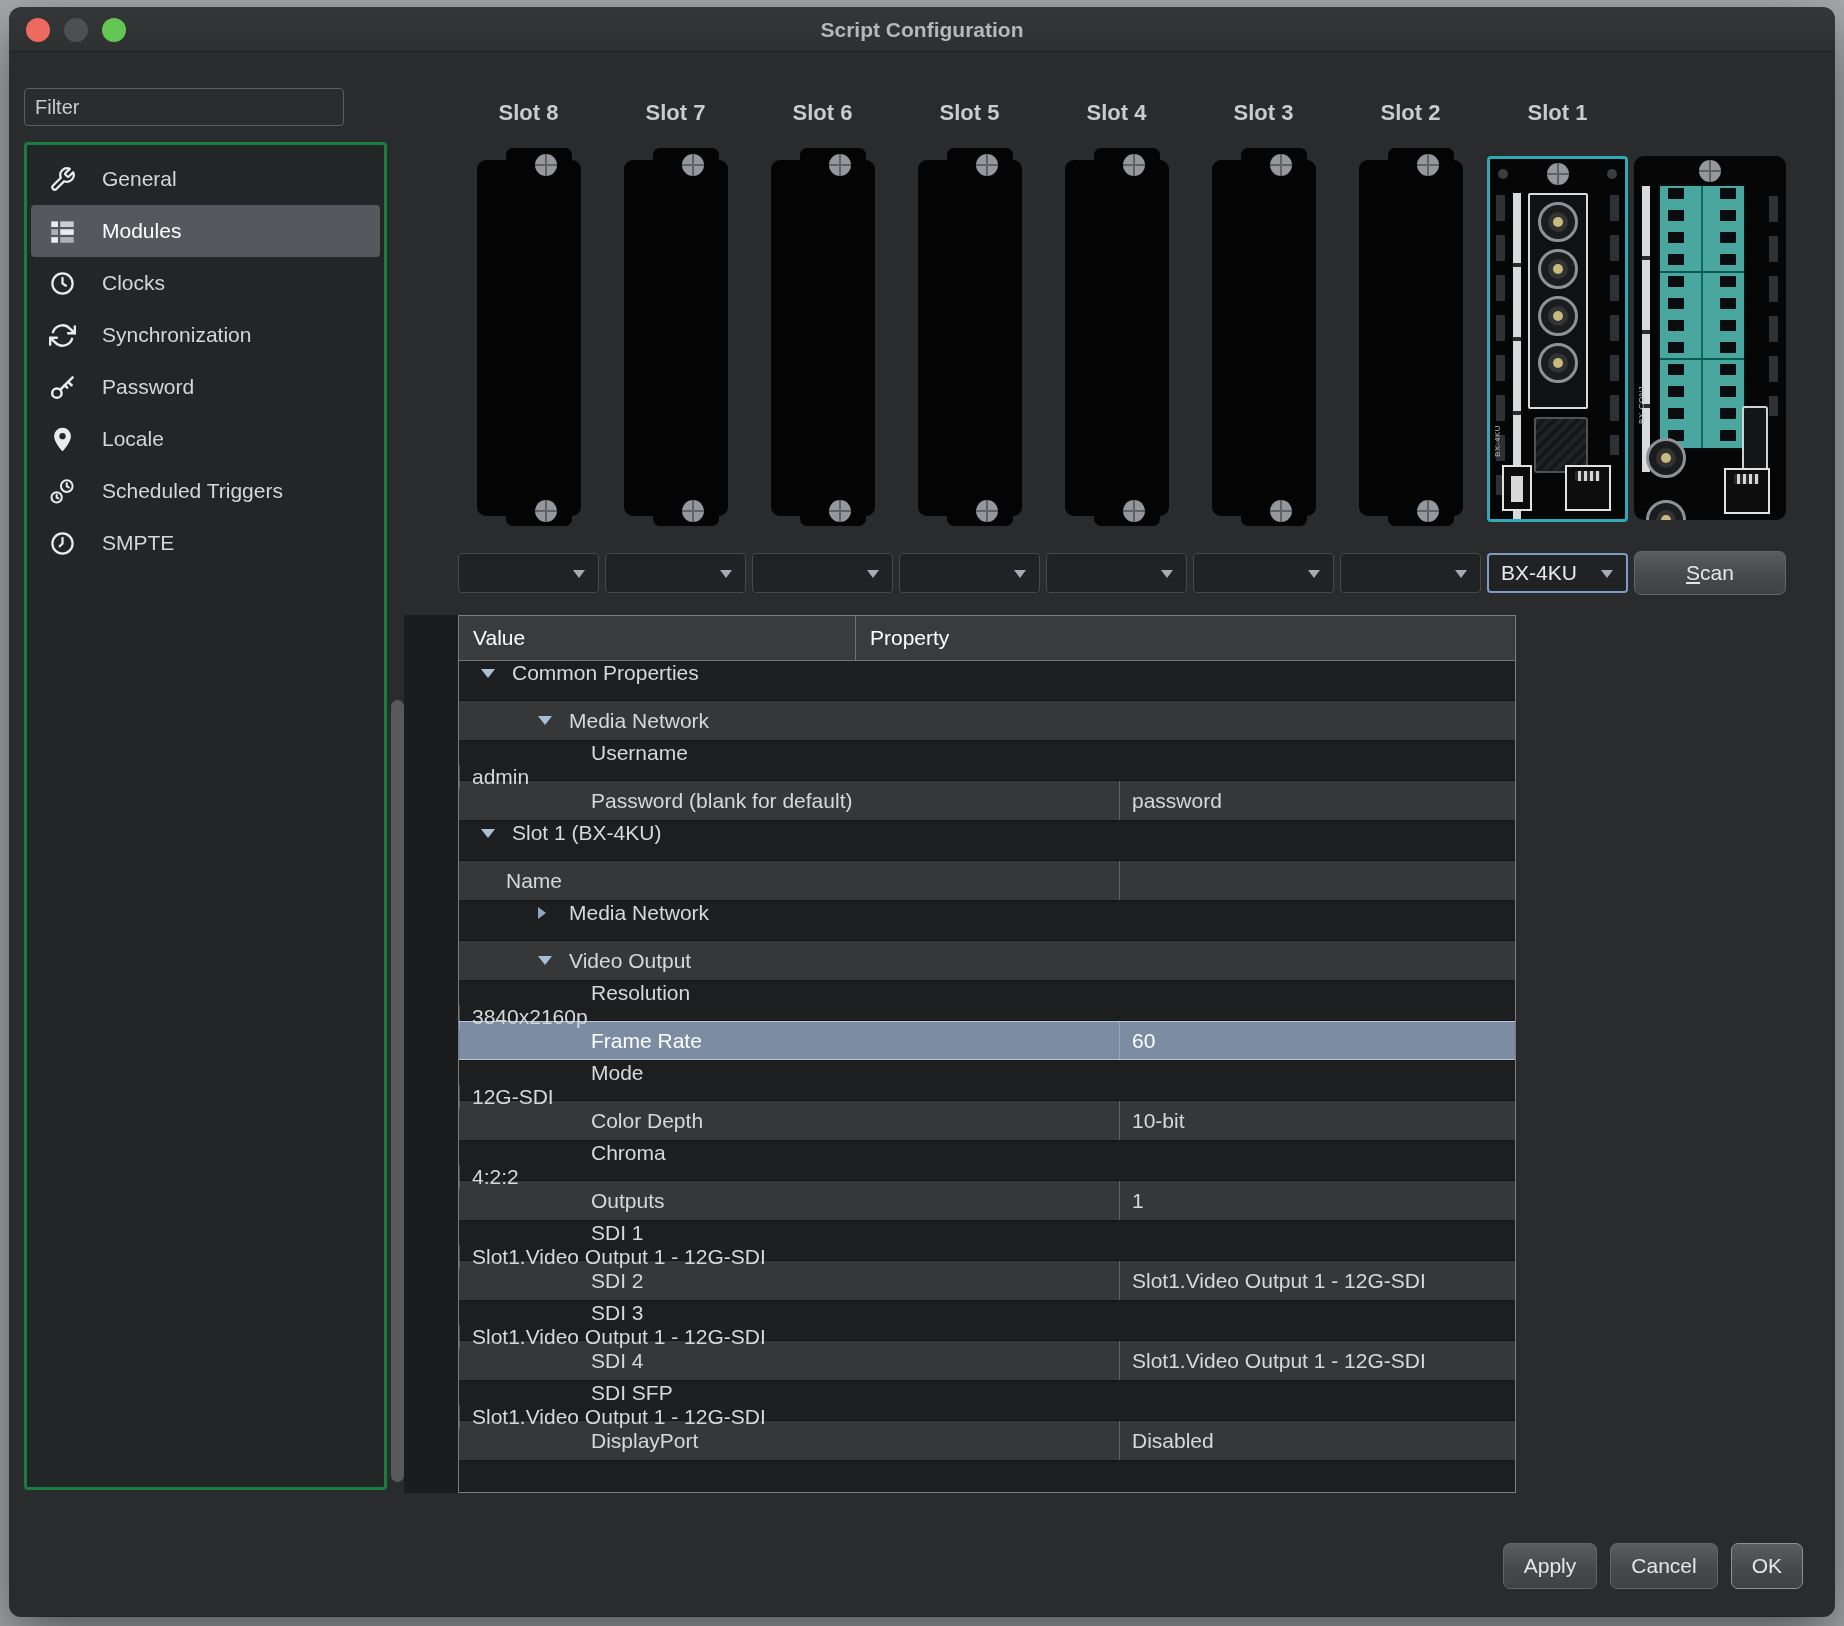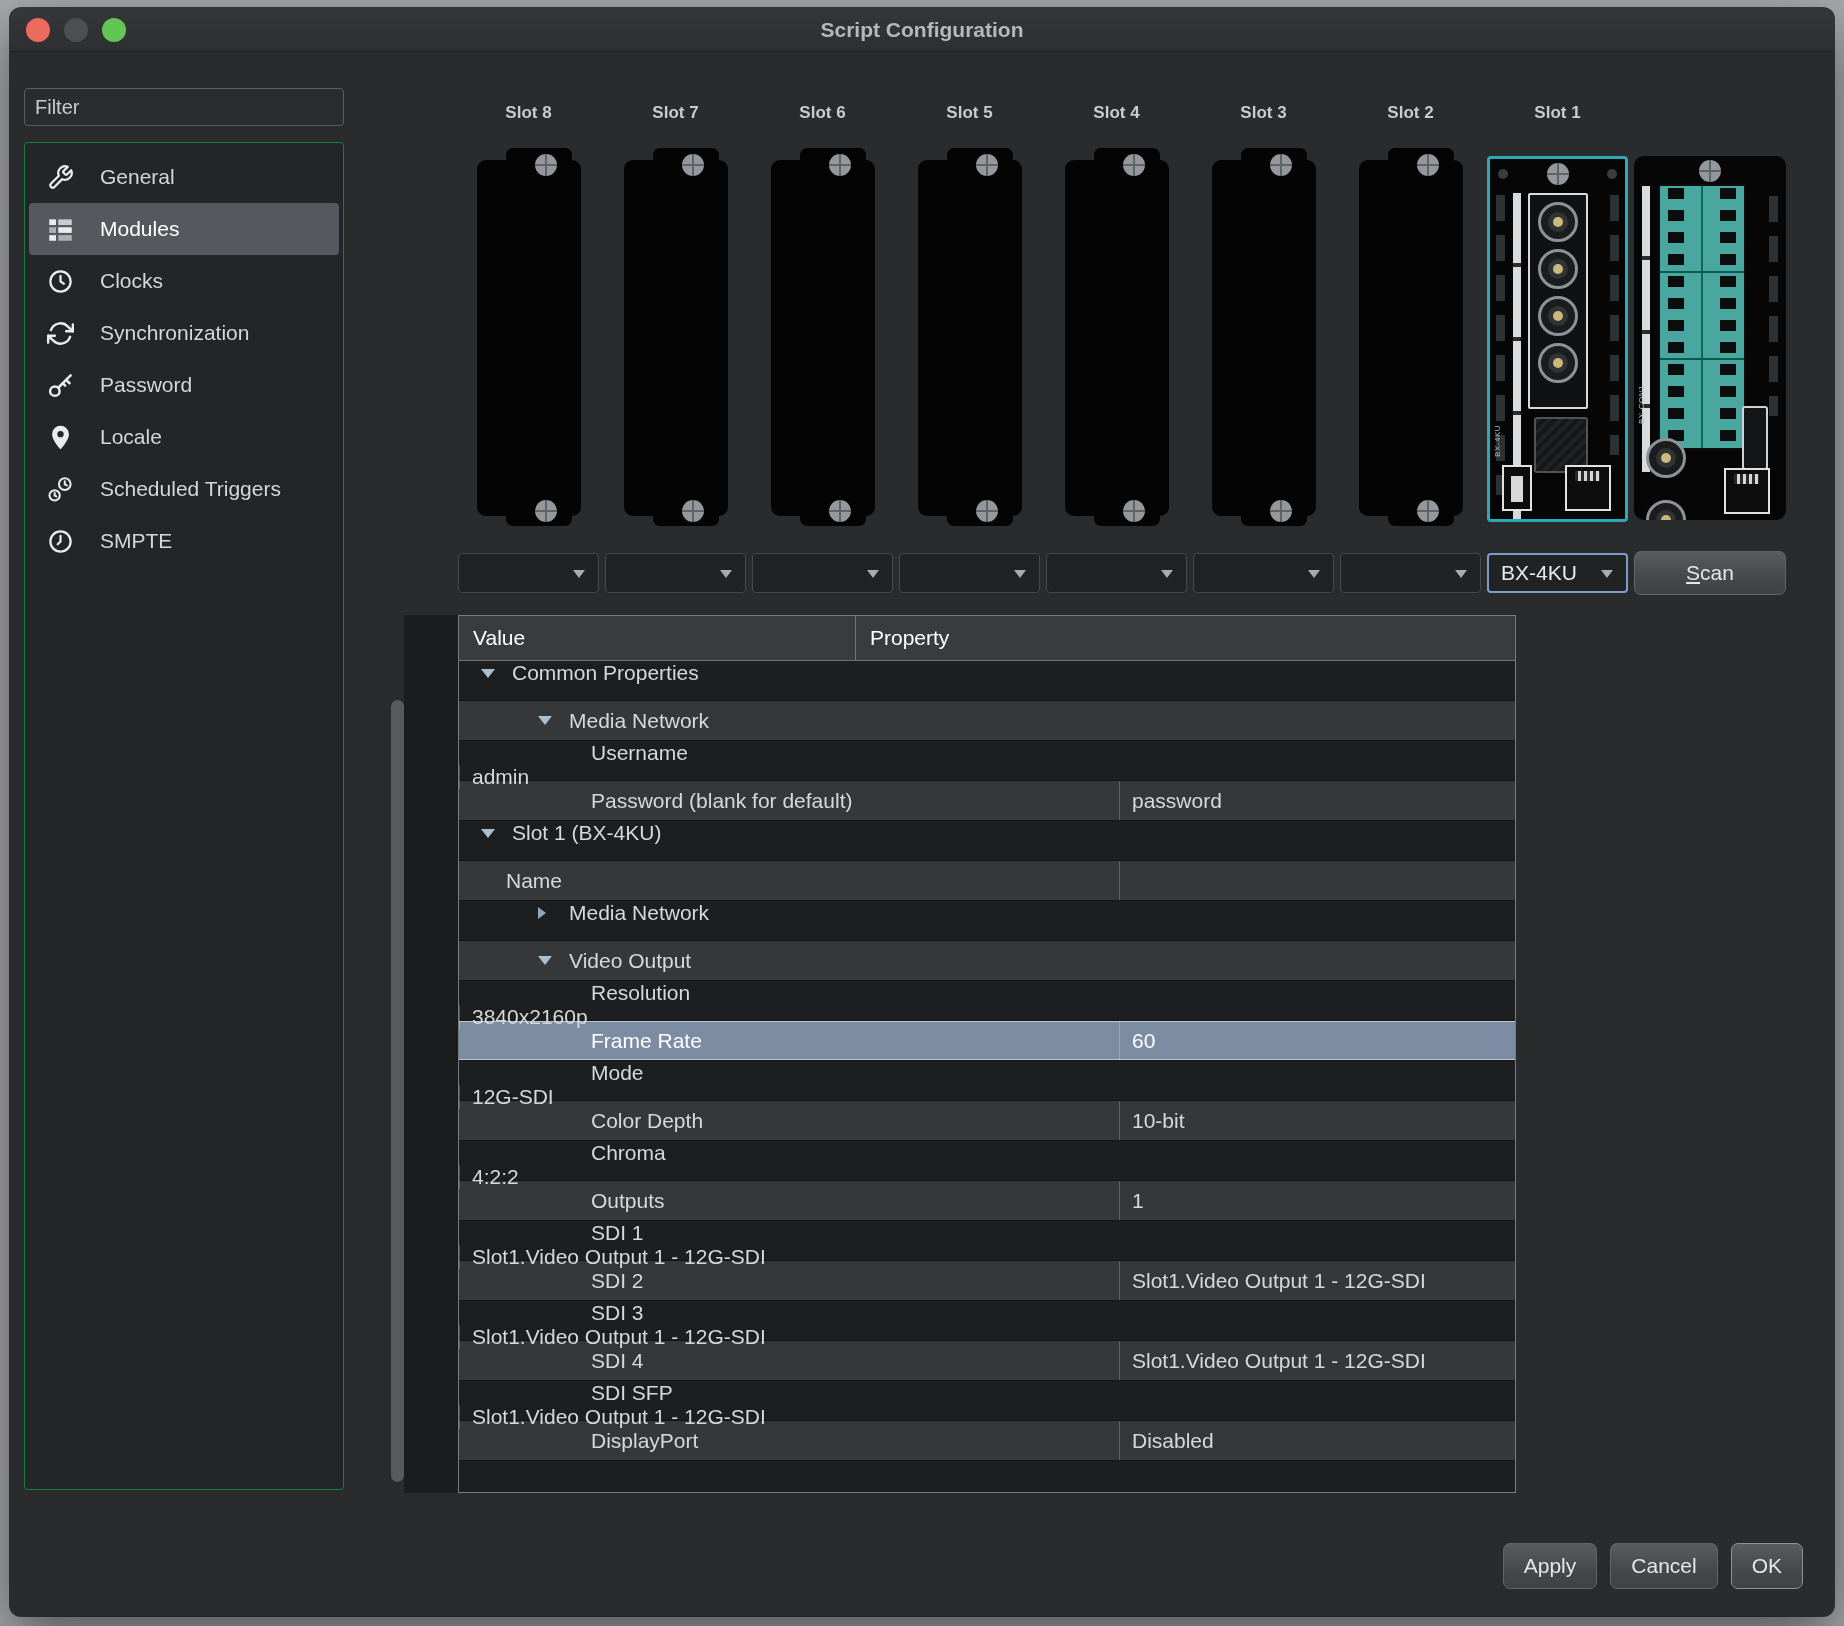--- a/index.html
+++ b/index.html
@@ -20,38 +20,38 @@
   .tl.green { background:#62c554; }
   .win-title { position:absolute; left:0; right:0; top:0; line-height:44px; text-align:center;
                font-size:21px; font-weight:bold; color:#b6b8ba; }
 
   
   .filter-input { position:absolute; left:14px; top:80px; width:320px; height:38px;
                   background:#2b2c2e; border:1px solid #5b5d60; border-radius:4px;
                   color:#e6e8ea; font-size:20px; padding:0 10px; outline:none;
                   font-family:inherit; }
   .filter-input::placeholder { color:#c9cbcd; opacity:1; }
-  .nav-list { position:absolute; left:14px; top:134px; width:320px; height:1348px;
-              background:#242527; border:1px solid #15803d; border-radius:4px; padding:8px 4px; }
+  .nav-list { position:absolute; left:14px; top:134px; width:363px; height:1348px;
+              background:#242527; border:3px solid #15803d; border-radius:4px; padding:8px 4px; }
   .nav-item { display:flex; align-items:center; height:52px; padding-left:18px;
               border-radius:4px; color:#d4d6d8; font-size:21px; }
   .nav-item .icon { width:27px; height:27px; margin-right:26px; flex:none; display:flex; }
   .nav-item.selected { background:#55595d; color:#fff; }
   .icon svg { width:100%; height:100%; }
 
   
   .gutter { position:absolute; left:394px; top:607px; width:54px; height:878px; background:#1b1c1e; }
   .v-scroll { position:absolute; left:381px; top:692px; width:13px; height:782px;
               background:#57595c; border-radius:7px; }
 
   
   .slots-row { position:absolute; left:448px; top:88px; display:flex; gap:6px; }
   .slot-col { width:141px; flex:none; }
   .slot-col.wide { width:152px; }
-  .slot-label { height:34px; line-height:34px; text-align:center; font-size:17px;
+  .slot-label { height:34px; line-height:34px; text-align:center; font-size:22px;
                 font-weight:bold; color:#c9cbcd; }
   .card-zone { height:404px; position:relative; }
 
   .card-blank { position:relative; width:104px; height:356px; margin:30px auto 0;
                 background:#040404; border-radius:9px; }
   .card-blank::before { content:""; position:absolute; top:-12px; left:28%; width:64%;
                         height:20px; background:#040404; border-radius:7px 7px 0 0; }
   .card-blank::after  { content:""; position:absolute; bottom:-10px; left:28%; width:64%;
                         height:18px; background:#040404; border-radius:0 0 7px 7px; }
   .screw { position:absolute; width:22px; height:22px; border-radius:50%;

